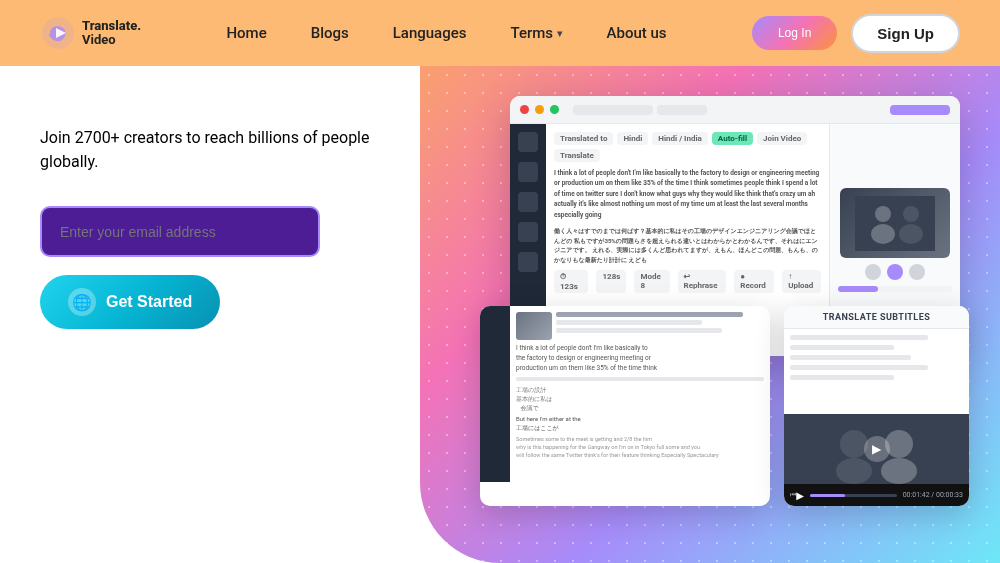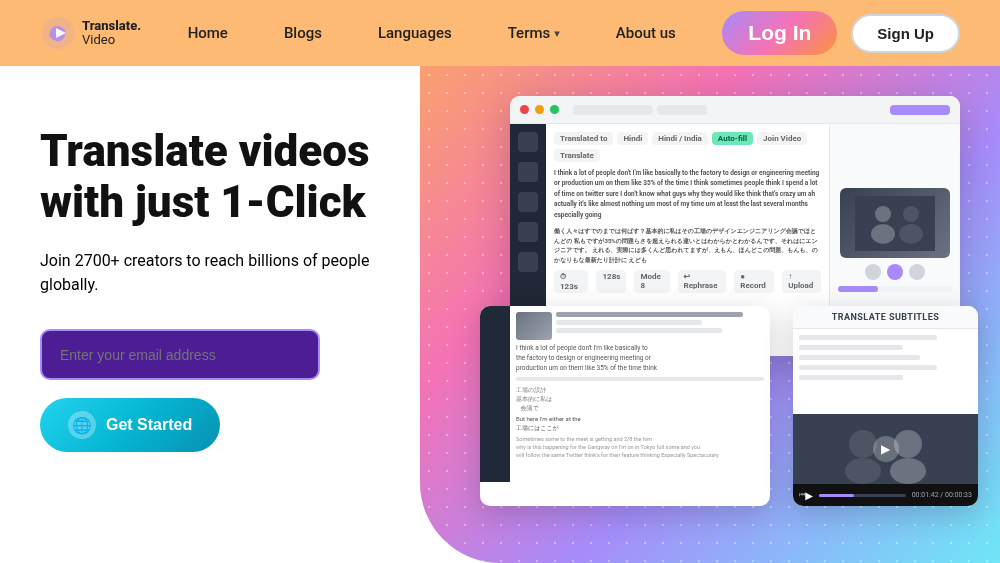--- a/index.html
+++ b/index.html
@@ -28,21 +28,21 @@
       align-items: center;
       gap: 6px;
     }
     .logo-icon {
       width: 36px;
       height: 36px;
     }
     .nav-links {
       display: flex;
       align-items: center;
-      gap: 56px;
+      gap: 44px;
       justify-content: center;
     }
     .nav-link {
       font-size: 15px;
       color: #222;
       text-decoration: none;
       font-weight: 500;
       cursor: pointer;
     }
     .nav-link-terms {
@@ -58,22 +58,22 @@
       display: flex;
       align-items: center;
       gap: 14px;
     }
     .btn-login {
       background: linear-gradient(135deg, #a78bfa, #f472b6, #fb923c);
       color: #fff;
       border: none;
       padding: 10px 26px;
       border-radius: 30px;
-      font-size: 21px;
-      font-weight: 700;
+      font-size: 12px;
+      font-weight: 400;
       cursor: pointer;
     }
     .btn-signup {
       background: #fff;
       color: #222;
       border: 2px solid #d1d5db;
       padding: 9px 24px;
       border-radius: 30px;
       font-size: 15px;
       font-weight: 600;
@@ -354,21 +354,21 @@
     .subtitle-line.dark { background: #9ca3af; }
     .time-text {
       color: #9ca3af;
       font-size: 7px;
     }
 
     
     .translate-panel {
       position: absolute;
       bottom: 40px;
-      right: 2px;
+      right: 11px;
       width: 185px;
       height: 200px;
       background: #fff;
       border-radius: 10px;
       box-shadow: 0 8px 30px rgba(0,0,0,0.18);
       overflow: hidden;
       display: flex;
       flex-direction: column;
     }
     .translate-panel-header {
@@ -450,21 +450,21 @@
       <defs>
         <linearGradient id="logoGrad" x1="0" y1="0" x2="36" y2="36">
           <stop offset="0%" stop-color="#a78bfa"></stop>
           <stop offset="50%" stop-color="#f472b6"></stop>
           <stop offset="100%" stop-color="#fb923c"></stop>
         </linearGradient>
       </defs>
     </svg>
     <div style="line-height:1.1">
       <div style="font-size:13px;font-weight:800;color:#222;">Translate.</div>
-      <div style="font-size:13px;font-weight:400;color:#222;">Video</div>
+      <div style="font-size:13px;font-weight:700;color:#222;">Video</div>
     </div>
   </div>
 
   <div class="nav-links">
     <a class="nav-link">Home</a>
     <a class="nav-link">Blogs</a>
     <a class="nav-link">Languages</a>
     <a class="nav-link nav-link-terms">
       <span>Terms</span>
       <span class="chevron-down">▾</span>
@@ -476,21 +476,20 @@
     <button class="btn-login">Log In</button>
     <button class="btn-signup">Sign Up</button>
   </div>
 </nav>
 
 <section class="hero">
   <div class="bg-gradient"></div>
   <div class="dot-pattern"></div>
 
   <div class="hero-content">
-    <h1 class="hero-title">Translate videos with just 1-Click</h1>
     <p class="hero-subtitle">Join 2700+ creators to reach billions of people globally.</p>
 
     <div class="email-input-wrap">
       <input type="email" placeholder="Enter your email address" style="">
     </div>
 
     <button class="get-started-btn">
       <div class="globe-icon">🌐</div>
       <span>Get Started</span>
     </button>

